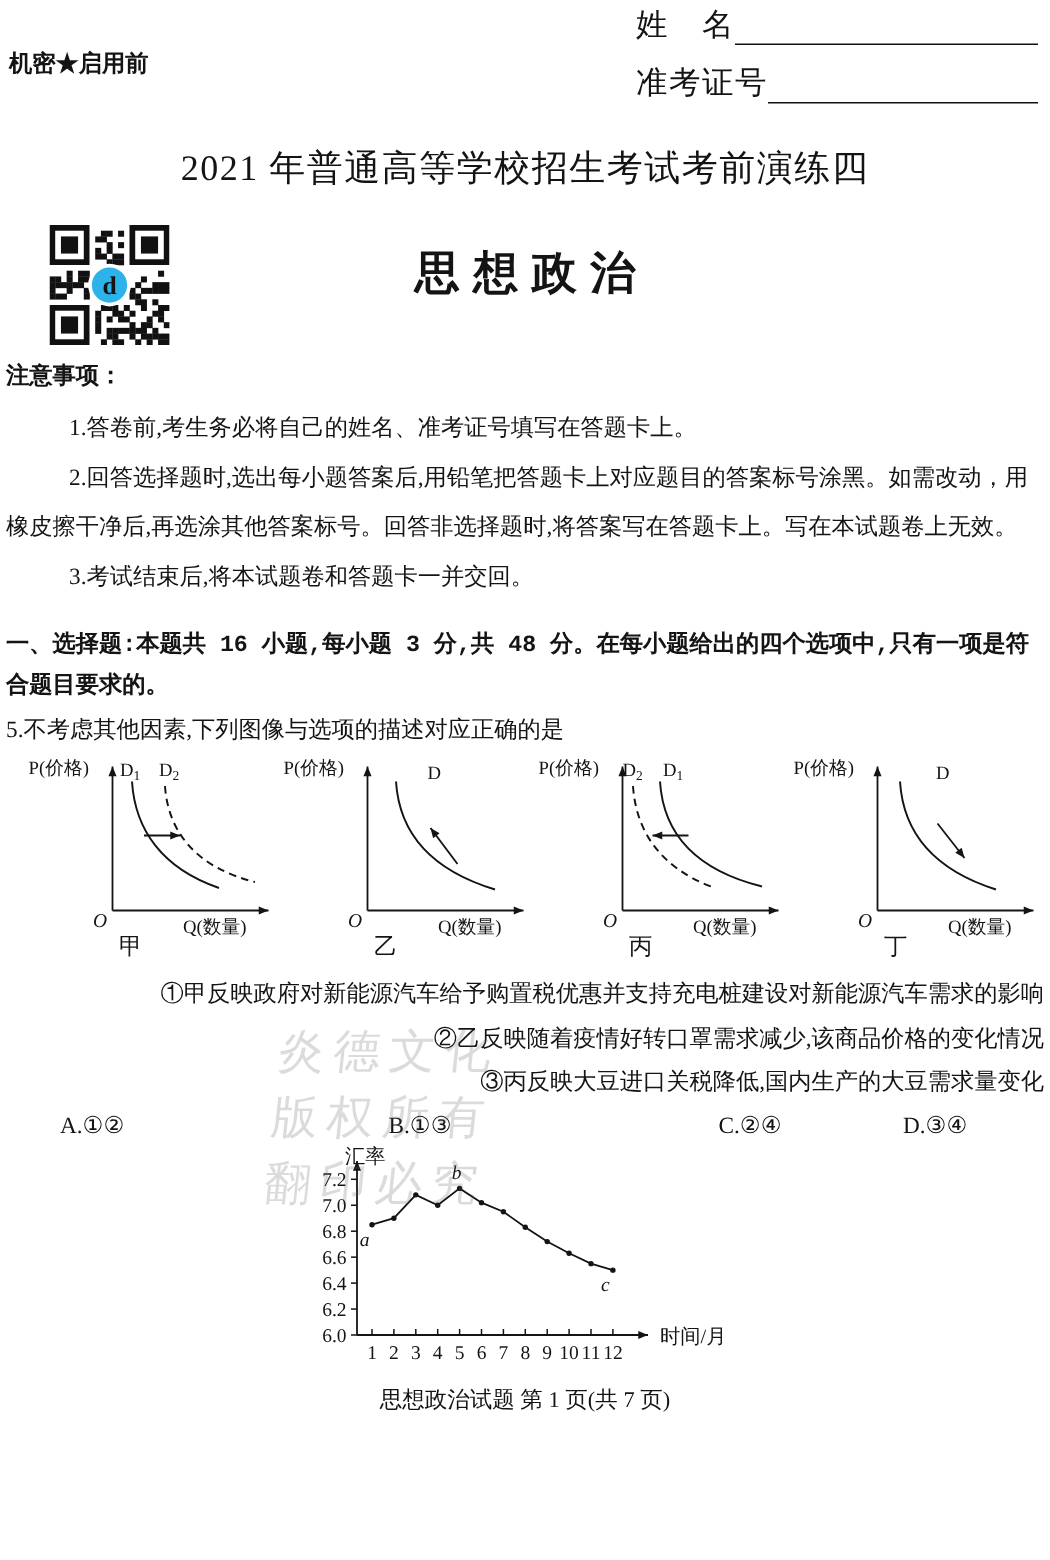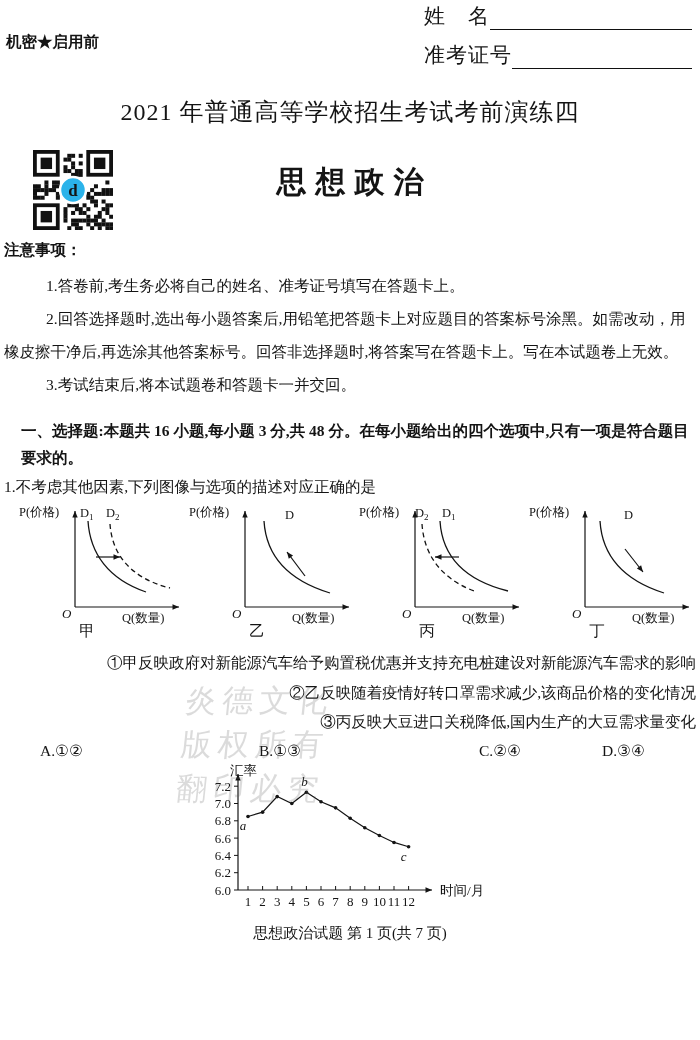--- a/index.html
+++ b/index.html
@@ -14,22 +14,22 @@
   .uline{flex:1;border-bottom:1.6px solid #111;height:1.4em;}
   .title{position:absolute;top:96px;left:0;right:0;margin:0;text-align:center;
          font-size:24px;font-weight:normal;letter-spacing:1px;}
   .qr{position:absolute;left:33px;top:150px;width:80px;height:80px;}
   .subject{position:absolute;top:162px;left:0;right:0;margin:0;text-align:center;
            font-family:"Liberation Sans",sans-serif;font-weight:bold;font-size:30px;
            letter-spacing:9px;text-indent:9px;}
   .body-col{padding:0 4px;}
   .notice-head{font-family:"Liberation Sans",sans-serif;font-weight:bold;font-size:15.5px;margin:0 0 8px 0;}
   .notice-item{margin:0;line-height:33px;text-indent:42px;}
-  .section-head{font-family:Liberation Serif, serif;font-weight:bold;font-size:15.5px;
-                line-height:27px;margin:16px 0 4px 17px;}
+  .section-head{font-family:Liberation Mono, monospace;font-weight:bold;font-size:15.5px;
+                line-height:27px;margin:16px 0 4px 0;}
   .stem{margin:0;line-height:24px;}
   .graphs{display:flex;justify-content:space-between;margin:2px 0 0 14px;}
   .graphs figure{margin:0;width:168px;}
   .graphs figcaption{text-align:center;font-size:15.5px;margin-top:-4px;padding-right:30px;}
   .dg{width:168px;height:124px;display:block;}
   .opts p{margin:0;line-height:29.5px;}
   .opts{margin-top:6px;text-align:right;}
   .choices{display:grid;grid-template-columns:219px 220px 123px auto;padding-left:36px;margin-top:3px;line-height:22px;}
   .q2{line-height:28px;padding-left:16px;text-indent:-16px;margin-top:7px;}
   #chart{display:block;margin:2px 0 0 176px;}
@@ -180,21 +180,21 @@
   <div class="body-col">
     <div class="notice">
       <div class="notice-head">注意事项：</div>
       <p class="notice-item">1.答卷前,考生务必将自己的姓名、准考证号填写在答题卡上。</p>
       <p class="notice-item">2.回答选择题时,选出每小题答案后,用铅笔把答题卡上对应题目的答案标号涂黑。如需改动，用橡皮擦干净后,再选涂其他答案标号。回答非选择题时,将答案写在答题卡上。写在本试题卷上无效。</p>
       <p class="notice-item">3.考试结束后,将本试题卷和答题卡一并交回。</p>
     </div>
 
     <p class="section-head">一、选择题:本题共 16 小题,每小题 3 分,共 48 分。在每小题给出的四个选项中,只有一项是符合题目要求的。</p>
 
-    <p class="stem">1.不考虑其他因素,下列图像与选项的描述对应正确的是</p>
+    <p class="stem">5.不考虑其他因素,下列图像与选项的描述对应正确的是</p>
 
     <div class="graphs" id="graphs">
       <figure>
         <svg class="dg" viewBox="0 0 168 124">
             <line x1="57" y1="106" x2="57" y2="10" stroke="#141414" stroke-width="1.2"></line>
             <polygon points="57,10 54.3,16.5 59.7,16.5" fill="#141414"></polygon>
             <line x1="57" y1="106" x2="161" y2="106" stroke="#141414" stroke-width="1.2"></line>
             <polygon points="161,106 154.5,103.3 154.5,108.7" fill="#141414"></polygon>
             <text x="1" y="15" font-size="12.5" text-anchor="start">P(价格)</text>
             <text x="104" y="121" font-size="12.5" text-anchor="start">Q(数量)</text>

